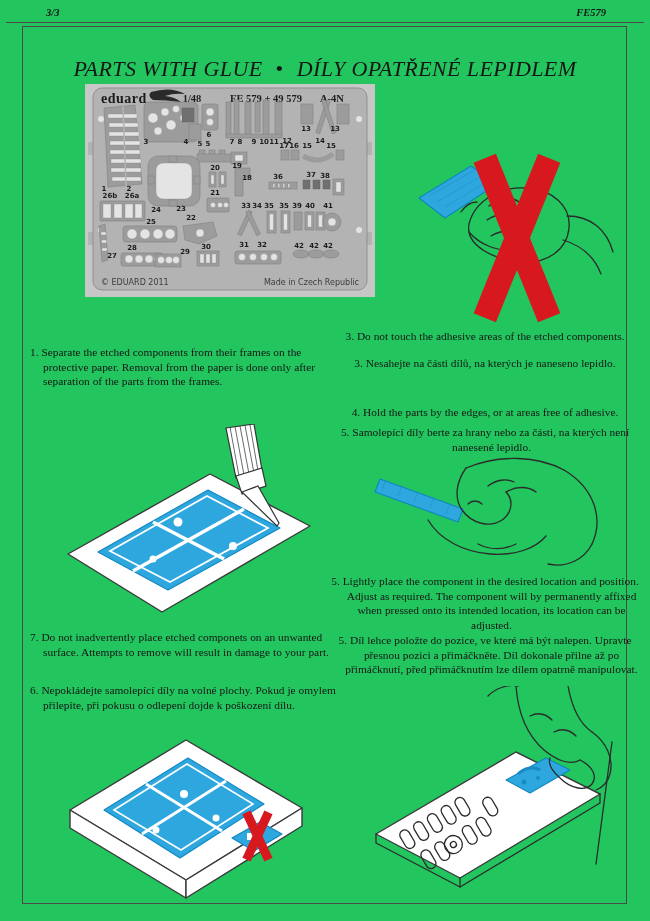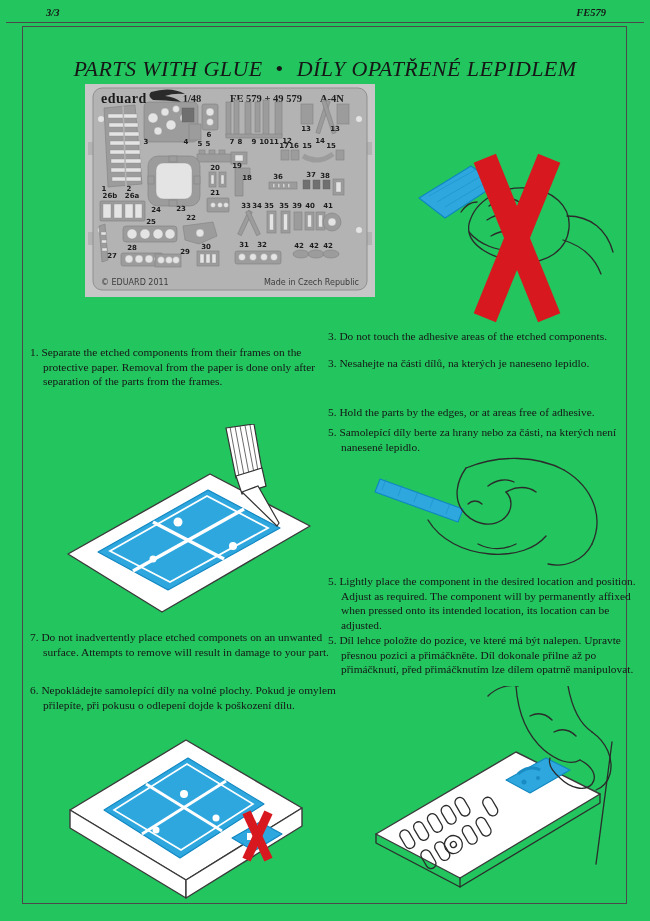--- a/index.html
+++ b/index.html
@@ -7,21 +7,21 @@
         font-family:"Liberation Serif",serif;color:#161616;}
   .pagenum{position:absolute;top:7px;left:46px;font:italic 700 10.5px "Liberation Serif",serif;}
   .doccode{position:absolute;top:7px;right:44px;font:italic 700 10.5px "Liberation Serif",serif;}
   .topline{position:absolute;left:6px;right:6px;top:22px;border-top:1.4px solid #4a4a4a;}
   .frame{position:absolute;left:22px;top:26px;width:603px;height:876px;border:1.2px solid #4a4a4a;}
   .title{position:absolute;left:0;right:0;top:36px;text-align:center;
          font-weight:400;font-style:italic;font-size:22px;letter-spacing:.4px;margin-top:20px;}
   .title .bullet{display:inline-block;margin:0 13px;font-style:normal;}
   .step{position:absolute;font-size:11.4px;line-height:1.28;padding-left:13px;text-indent:-13px;}
   .colL{left:30px;width:298px;}
-  .colR{left:328px;width:301px;}
+  .colR{left:328px;width:301px;text-align:center;}
   .illus{position:absolute;}
   .illus svg{display:block;width:100%;height:100%;}
   .sketch{stroke:#2b2b2b;stroke-width:1.3;fill:none;stroke-linecap:round;stroke-linejoin:round;}
   .paper{fill:#ffffff;stroke:#3a3a3a;stroke-width:1.4;stroke-linejoin:round;}
   .bluestroke{stroke:#1086c0;stroke-width:1.1;stroke-linejoin:round;}
   .whiteline{stroke:#ffffff;fill:none;}
   .fretnum{font:700 7px "DejaVu Sans",sans-serif;fill:#1c1c1c;}
   .frettext{font:700 10.5px "Liberation Serif",serif;fill:#1e1e1e;}
   .fretbrand{font:700 14px "Liberation Serif",serif;fill:#1a1a1a;letter-spacing:.5px;}
   .fretsmall{font:400 8px "DejaVu Sans",sans-serif;fill:#3c3c3c;}
@@ -262,21 +262,21 @@
       <g>
         <rect x="100" y="6" width="24" height="172" transform="rotate(22 112 92)" fill="#d8181f"></rect>
         <rect x="100" y="6" width="24" height="172" transform="rotate(-22 112 92)" fill="#d8181f"></rect>
       </g>
     </svg>
   </div>
 
   <div class="step colL" style="top:345px;">1. Separate the etched components from their frames on the protective paper. Removal from the paper is done only after separation of the parts from the frames.</div>
   <div class="step colR" style="top:329px;">3. Do not touch the adhesive areas of the etched components.</div>
   <div class="step colR" style="top:356px;">3. Nesahejte na části dílů, na kterých je naneseno lepidlo.</div>
-  <div class="step colR" style="top:405px;">5. Hold the parts by the edges, or at areas free of adhesive.</div>
+  <div class="step colR" style="top:405px;">4. Hold the parts by the edges, or at areas free of adhesive.</div>
   <div class="step colR" style="top:425px;">5. Samolepící díly berte za hrany nebo za části, na kterých není nanesené lepidlo.</div>
   <div class="step colL" style="top:630px;">7. Do not inadvertently place etched componets on an unwanted surface. Attempts to remove will result in damage to your part.</div>
   <div class="step colL" style="top:683px;">6. Nepokládejte samolepící díly na volné plochy. Pokud je omylem přilepíte, při pokusu o odlepení dojde k poškození dílu.</div>
   <div class="step colR" style="top:574px;">5. Lightly place the component in the desired location and position. Adjust as required. The component will by permanently affixed when pressed onto its intended location, its location can be adjusted.</div>
   <div class="step colR" style="top:633px;">5. Díl lehce položte do pozice, ve které má být nalepen. Upravte přesnou pozici a přimáčkněte. Díl dokonale přilne až po přimáčknutí, před přimáčknutím lze dílem opatrně manipulovat.</div>
 
   <div class="illus" style="left:58px;top:424px;width:260px;height:200px;">
     <svg viewBox="0 0 260 200">
       <polygon points="10,130 152,50 252,102 104,188" class="paper"></polygon>
       <polygon points="40,128 150,66 222,104 110,166" class="bluestroke" fill="#2ea7df"></polygon>

